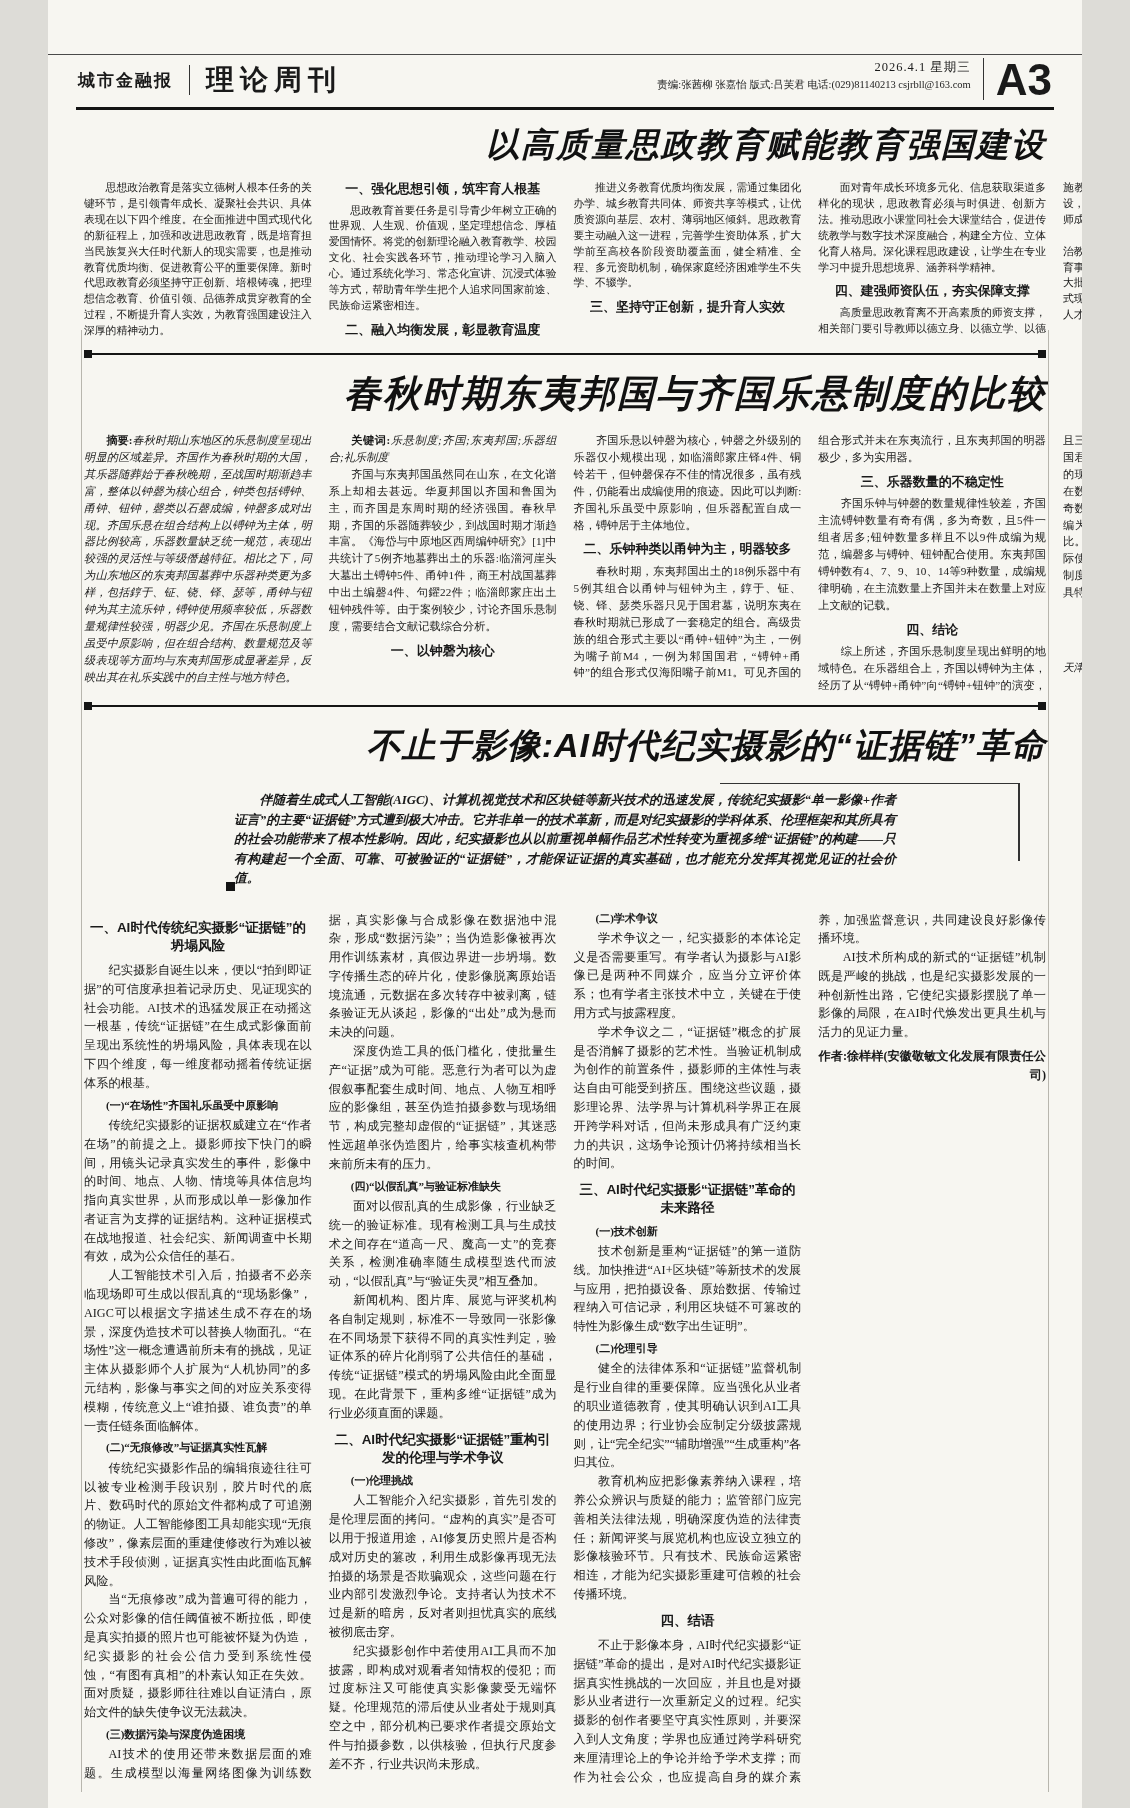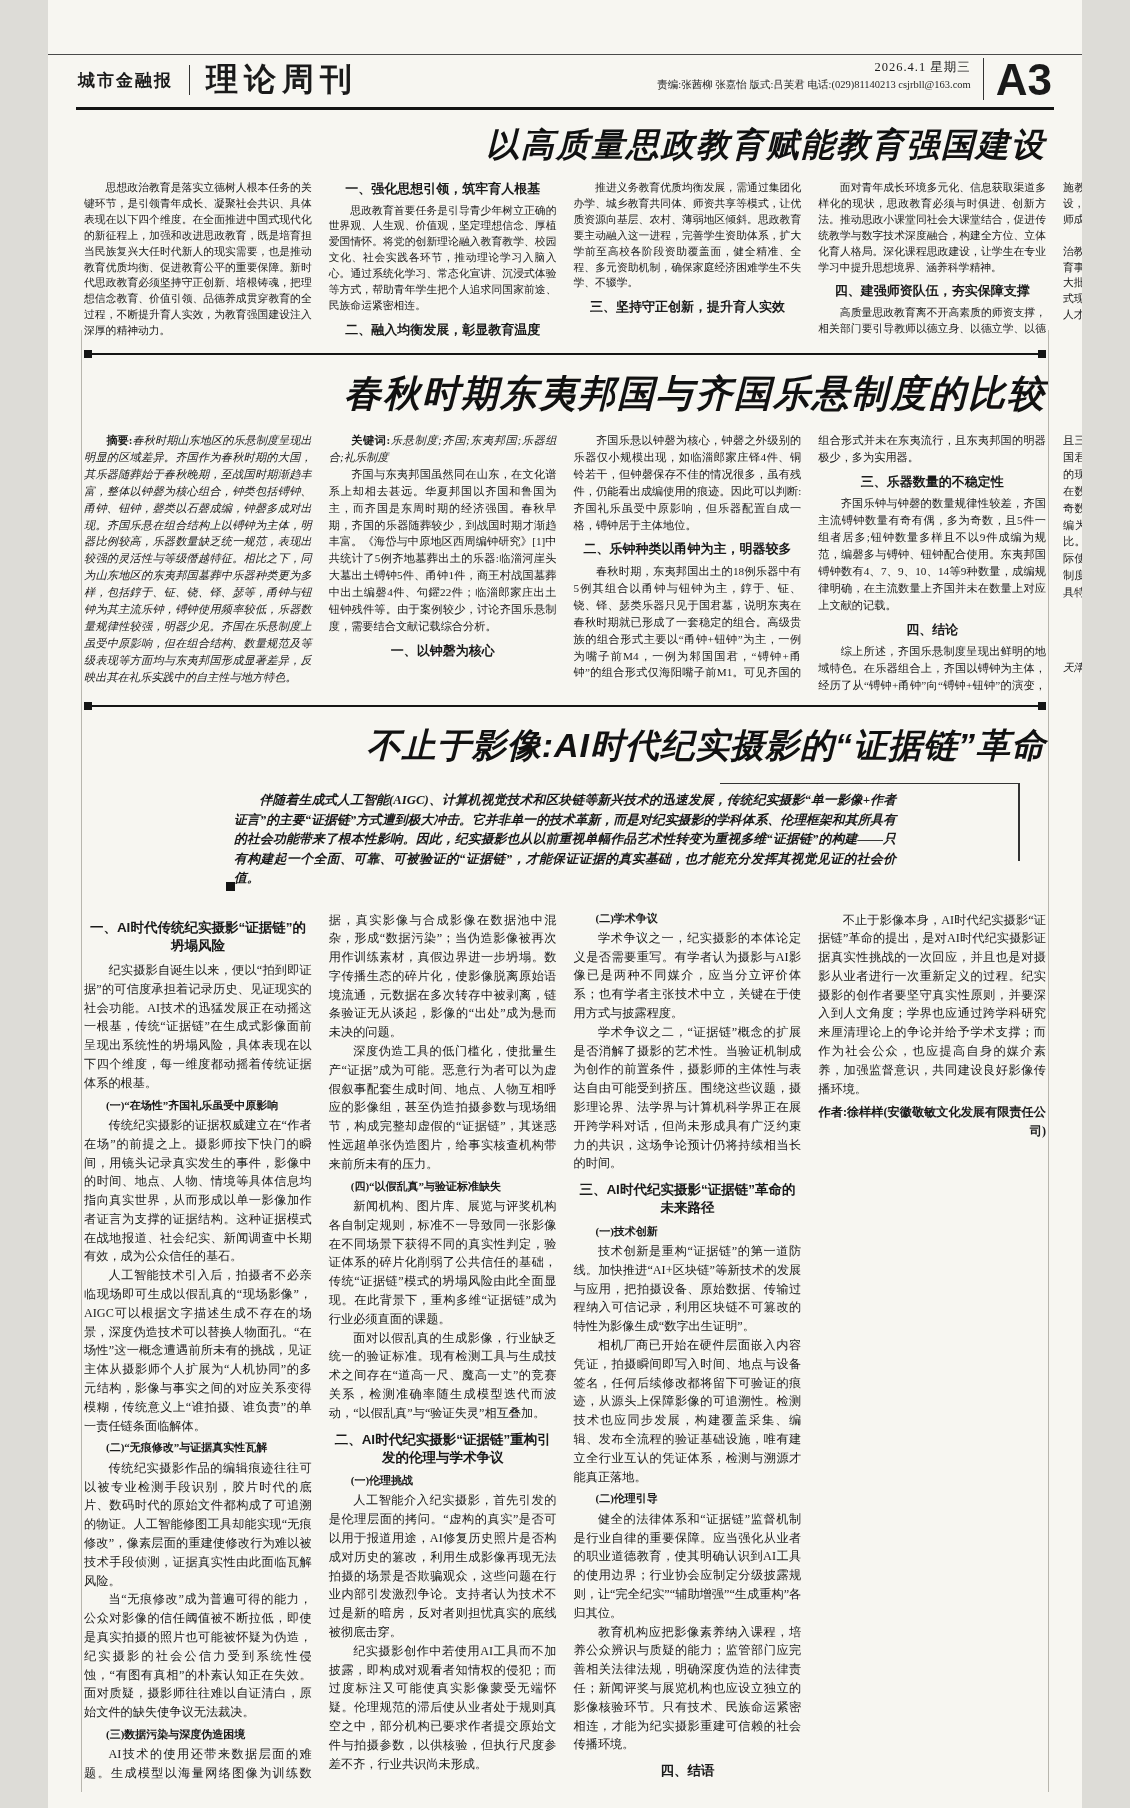--- a/index.html
+++ b/index.html
@@ -9,21 +9,21 @@
   .side-hairline.left{left:33px;}
   .side-hairline.right{right:33px;}
 
   
   .top-hairline{margin-top:54px;height:1px;background:#4a4a4a;}
   header.masthead{margin:0 30px;height:50px;display:flex;align-items:center;justify-content:space-between;}
   .mast-left{display:flex;align-items:center;}
   .paper-name{font-size:17px;font-weight:bold;letter-spacing:2px;}
   .vsep{width:1px;height:30px;background:#333;margin:0 16px;display:inline-block;}
   .vsep.tall{height:42px;margin:0 12px;}
-  .weekly{font-family:"Liberation Sans","DejaVu Sans",sans-serif;font-size:32px;font-weight:bold;letter-spacing:6px;}
+  .weekly{font-family:"Liberation Sans","DejaVu Sans",sans-serif;font-size:28px;font-weight:bold;letter-spacing:6px;}
   .mast-right{display:flex;align-items:flex-start;}
   .pub-info{text-align:right;line-height:1.5;}
   .pub-date{font-size:12.5px;letter-spacing:1px;}
   .staff{font-size:10.5px;color:#222;}
   .page-no{font-family:"Liberation Sans","DejaVu Sans",sans-serif;font-size:44px;font-weight:bold;line-height:1;}
   .thick-rule{margin:2px 28px 0;height:3px;background:#141414;}
 
   
   .content{margin:0 36px;}
   h1.art-title{font-family:"Liberation Sans","DejaVu Sans",sans-serif;font-weight:bold;text-align:right;color:#111;margin:0;font-style:italic;}
@@ -143,39 +143,39 @@
         <h3>(一)“在场性”齐国礼乐虽受中原影响</h3>
         <p>传统纪实摄影的证据权威建立在“作者在场”的前提之上。摄影师按下快门的瞬间，用镜头记录真实发生的事件，影像中的时间、地点、人物、情境等具体信息均指向真实世界，从而形成以单一影像加作者证言为支撑的证据结构。这种证据模式在战地报道、社会纪实、新闻调查中长期有效，成为公众信任的基石。</p>
         <p>人工智能技术引入后，拍摄者不必亲临现场即可生成以假乱真的“现场影像”，AIGC可以根据文字描述生成不存在的场景，深度伪造技术可以替换人物面孔。“在场性”这一概念遭遇前所未有的挑战，见证主体从摄影师个人扩展为“人机协同”的多元结构，影像与事实之间的对应关系变得模糊，传统意义上“谁拍摄、谁负责”的单一责任链条面临解体。</p>
         <h3>(二)“无痕修改”与证据真实性瓦解</h3>
         <p>传统纪实摄影作品的编辑痕迹往往可以被专业检测手段识别，胶片时代的底片、数码时代的原始文件都构成了可追溯的物证。人工智能修图工具却能实现“无痕修改”，像素层面的重建使修改行为难以被技术手段侦测，证据真实性由此面临瓦解风险。</p>
         <p>当“无痕修改”成为普遍可得的能力，公众对影像的信任阈值被不断拉低，即使是真实拍摄的照片也可能被怀疑为伪造，纪实摄影的社会公信力受到系统性侵蚀，“有图有真相”的朴素认知正在失效。面对质疑，摄影师往往难以自证清白，原始文件的缺失使争议无法裁决。</p>
         <h3>(三)数据污染与深度伪造困境</h3>
         <p>AI技术的使用还带来数据层面的难题。生成模型以海量网络图像为训练数据，真实影像与合成影像在数据池中混杂，形成“数据污染”；当伪造影像被再次用作训练素材，真假边界进一步坍塌。数字传播生态的碎片化，使影像脱离原始语境流通，元数据在多次转存中被剥离，链条验证无从谈起，影像的“出处”成为悬而未决的问题。</p>
         <p>深度伪造工具的低门槛化，使批量生产“证据”成为可能。恶意行为者可以为虚假叙事配套生成时间、地点、人物互相呼应的影像组，甚至伪造拍摄参数与现场细节，构成完整却虚假的“证据链”，其迷惑性远超单张伪造图片，给事实核查机构带来前所未有的压力。</p>
         <h3>(四)“以假乱真”与验证标准缺失</h3>
+        <p>面对以假乱真的生成影像，行业缺乏统一的验证标准。现有检测工具与生成技术之间存在“道高一尺、魔高一丈”的竞赛关系，检测准确率随生成模型迭代而波动，“以假乱真”与“验证失灵”相互叠加。</p>
         <p>新闻机构、图片库、展览与评奖机构各自制定规则，标准不一导致同一张影像在不同场景下获得不同的真实性判定，验证体系的碎片化削弱了公共信任的基础，传统“证据链”模式的坍塌风险由此全面显现。在此背景下，重构多维“证据链”成为行业必须直面的课题。</p>
-        <p>面对以假乱真的生成影像，行业缺乏统一的验证标准。现有检测工具与生成技术之间存在“道高一尺、魔高一丈”的竞赛关系，检测准确率随生成模型迭代而波动，“以假乱真”与“验证失灵”相互叠加。</p>
 
         <h2>二、AI时代纪实摄影“证据链”重构引发的伦理与学术争议</h2>
         <h3>(一)伦理挑战</h3>
         <p>人工智能介入纪实摄影，首先引发的是伦理层面的拷问。“虚构的真实”是否可以用于报道用途，AI修复历史照片是否构成对历史的篡改，利用生成影像再现无法拍摄的场景是否欺骗观众，这些问题在行业内部引发激烈争论。支持者认为技术不过是新的暗房，反对者则担忧真实的底线被彻底击穿。</p>
         <p>纪实摄影创作中若使用AI工具而不加披露，即构成对观看者知情权的侵犯；而过度标注又可能使真实影像蒙受无端怀疑。伦理规范的滞后使从业者处于规则真空之中，部分机构已要求作者提交原始文件与拍摄参数，以供核验，但执行尺度参差不齐，行业共识尚未形成。</p>
         <h3>(二)学术争议</h3>
         <p>学术争议之一，纪实摄影的本体论定义是否需要重写。有学者认为摄影与AI影像已是两种不同媒介，应当分立评价体系；也有学者主张技术中立，关键在于使用方式与披露程度。</p>
         <p>学术争议之二，“证据链”概念的扩展是否消解了摄影的艺术性。当验证机制成为创作的前置条件，摄影师的主体性与表达自由可能受到挤压。围绕这些议题，摄影理论界、法学界与计算机科学界正在展开跨学科对话，但尚未形成具有广泛约束力的共识，这场争论预计仍将持续相当长的时间。</p>
 
         <h2>三、AI时代纪实摄影“证据链”革命的未来路径</h2>
         <h3>(一)技术创新</h3>
         <p>技术创新是重构“证据链”的第一道防线。加快推进“AI+区块链”等新技术的发展与应用，把拍摄设备、原始数据、传输过程纳入可信记录，利用区块链不可篡改的特性为影像生成“数字出生证明”。</p>
-        <p>相机厂商已开始在硬件层面嵌入内容凭证，拍摄瞬间即写入时间、地点与设备签名，任何后续修改都将留下可验证的痕迹，从源头上保障影像的可追溯性。检测技术也应同步发展，构建覆盖采集、编辑、发布全流程的验证基础设施，唯有建立全行业互认的凭证体系，检测与溯源才能真正落地。</p>
         <h3>(二)伦理引导</h3>
         <p>健全的法律体系和“证据链”监督机制是行业自律的重要保障。应当强化从业者的职业道德教育，使其明确认识到AI工具的使用边界；行业协会应制定分级披露规则，让“完全纪实”“辅助增强”“生成重构”各归其位。</p>
         <p>教育机构应把影像素养纳入课程，培养公众辨识与质疑的能力；监管部门应完善相关法律法规，明确深度伪造的法律责任；新闻评奖与展览机构也应设立独立的影像核验环节。只有技术、民族命运紧密相连，才能为纪实摄影重建可信赖的社会传播环境。</p>
 
         <h2>四、结语</h2>
         <p>不止于影像本身，AI时代纪实摄影“证据链”革命的提出，是对AI时代纪实摄影证据真实性挑战的一次回应，并且也是对摄影从业者进行一次重新定义的过程。纪实摄影的创作者要坚守真实性原则，并要深入到人文角度；学界也应通过跨学科研究来厘清理论上的争论并给予学术支撑；而作为社会公众，也应提高自身的媒介素养，加强监督意识，共同建设良好影像传播环境。</p>
+        <p>AI技术所构成的新式的“证据链”机制既是严峻的挑战，也是纪实摄影发展的一种创新性出路，它使纪实摄影摆脱了单一影像的局限，在AI时代焕发出更具生机与活力的见证力量。</p>
         <p class="byline">作者:徐样样(安徽敬敏文化发展有限责任公司)</p>
       </div>
     </section>
 
   </main>
 </div>
 
 </body></html>

